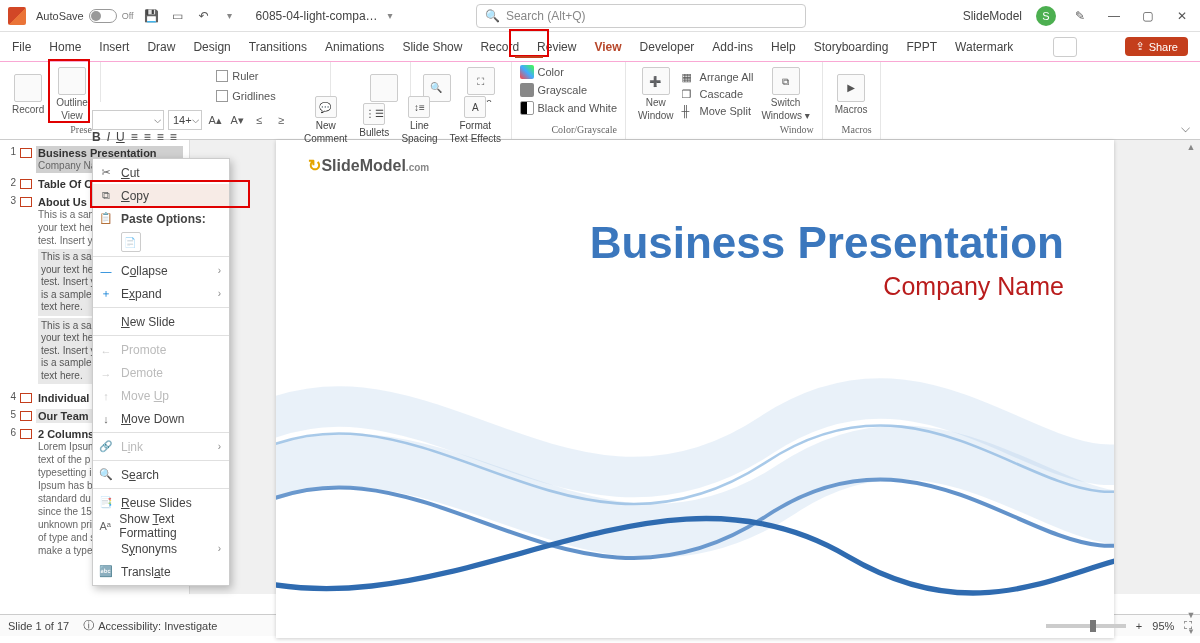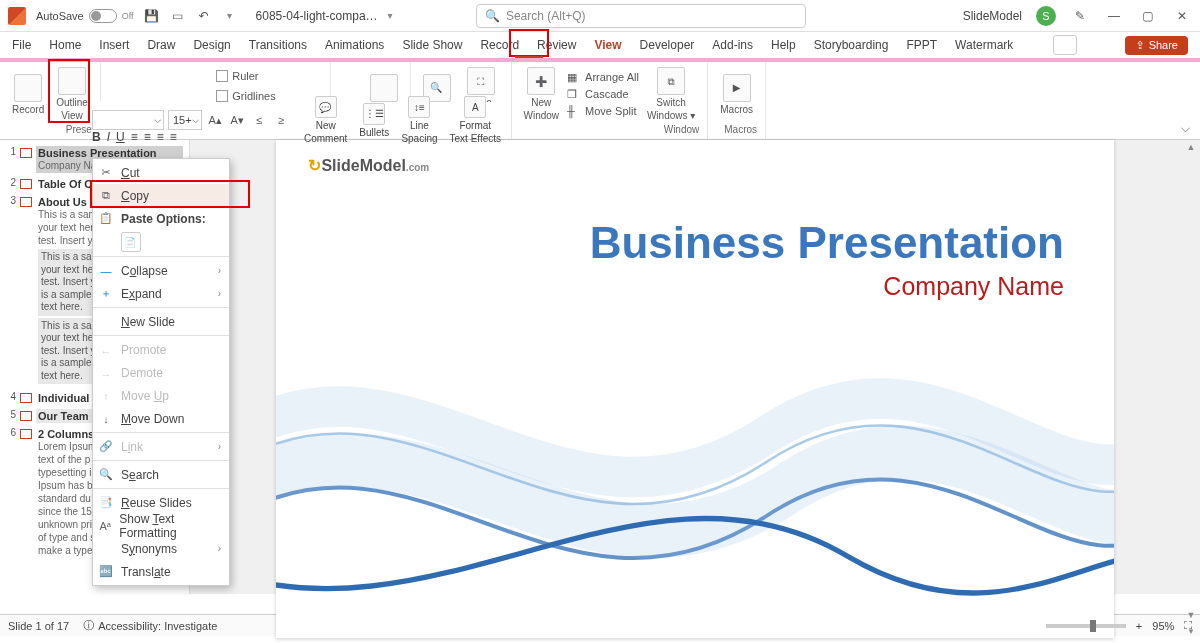--- a/index.html
+++ b/index.html
@@ -13,33 +13,33 @@
 .titlebar .toggle::after { content: ""; position: absolute; width: 10px; height: 10px; border-radius: 50%; background: #999; top: 1px; left: 1px;}
 .titlebar .qat-icon { width: 16px; height: 16px; display: inline-flex; align-items: center; justify-content: center; color: #555;}
 .titlebar .filename { margin-left: 8px; font-size: 12px; }
 .titlebar .search { flex: 0 0 330px; margin: 0 auto; }
 .titlebar .search-box { width: 100%; height: 24px; border: 1px solid #ccc; border-radius: 4px; display: flex; align-items: center; padding: 0 8px; color: #888; gap: 6px;}
 .titlebar .right { margin-left: auto; display: flex; align-items: center; gap: 14px; }
 .titlebar .avatar { width: 20px; height: 20px; border-radius: 50%; background: #4caf50; color: #fff; display: flex; align-items: center; justify-content: center; font-size: 11px; }
 .win-btn { width: 20px; height: 20px; display: flex; align-items: center; justify-content: center; color: #555;}
 
 
-.tabs { height: 30px; display: flex; align-items: center; padding: 0 12px; gap: 18px; border-bottom: 4px solid #f9a8d4; font-size: 12px; position: relative;}
+.tabs { height: 30px; display: flex; align-items: center; padding: 0 12px; gap: 18px; border-bottom: 1px solid #f9a8d4; font-size: 12px; position: relative;}
 .tabs .tab { padding: 4px 0; cursor: pointer; color: #444;}
 .tabs .tab.active { color: #b7472a; font-weight: 600;}
 .tabs .tab.view { position: relative;}
 .tabs .share { margin-left: auto; background: #c43e1c; color: #fff; padding: 3px 10px; border-radius: 4px; font-size: 11px; display: flex; align-items: center; gap: 4px;}
 .tabs .comment-icon { width: 24px; height: 20px; border: 1px solid #ccc; border-radius: 3px; margin-left: auto; margin-right: 8px;}
 .red-box-tab { position: absolute; border: 2px solid #e00000; pointer-events: none;}
 
 
 .ribbon { height: 78px; border-bottom: 1px solid #ccc; display: flex; position: relative; background: #fff;}
 .ribbon-group { display: flex; flex-direction: column; align-items: flex-end; padding: 2px 8px; border-right: 1px solid #e6e6e6; font-size: 10px; color: #555;}
 .ribbon-group .group-content { display: flex; gap: 4px; flex: 1; align-items: center;}
-.ribbon-group .group-label { font-size: 10px; color: #666; margin-top: auto; padding-bottom: 2px;}
+.ribbon-group .group-label { font-size: 10px; color: #666; margin-top: auto; padding-bottom: 2px; font-family: Liberation Serif, serif;}
 .rbtn { display: flex; flex-direction: column; align-items: center; gap: 2px; padding: 2px 4px; font-size: 10px; cursor: pointer; text-align: center; line-height: 1.1;}
 .rbtn .glyph { width: 28px; height: 28px; border: 1px solid #ccc; background: #fafafa; border-radius: 2px; display: flex; align-items: center; justify-content: center;}
 .checkbox { display: flex; align-items: center; gap: 4px; font-size: 11px; height: 16px;}
 .checkbox .cb { width: 12px; height: 12px; border: 1px solid #999;}
 .ribbon .chev { position: absolute; right: 10px; bottom: 4px; color: #666; font-size: 12px;}
 
 .red-box-outline { position: absolute; border: 2px solid #e00000; pointer-events: none; z-index: 5;}
 
 
 .font-row { position: absolute; top: 102px; left: 92px; height: 36px; display: flex; align-items: center; gap: 4px; background: #fff; font-size: 11px; z-index: 4;}
@@ -208,20 +208,37 @@
         </div>
       <div class="rbtn">
           <div class="glyph">⛶</div>
           <span>Fit to</span>
           <span>Window</span>
         </div>
     </div>
     <div class="group-label">Zoom</div>
   </div>
 
+  <div class="ribbon-group">
+    <div class="group-content" style="flex-direction:column; align-items:flex-start; gap:2px;">
+      <div class="checkbox">
+          <span style="width:14px;height:14px;background:linear-gradient(45deg,#f44,#4af,#4f4);border-radius:2px"></span>
+          <span>Color</span>
+        </div>
+      <div class="checkbox">
+          <span style="width:14px;height:14px;background:#888;border-radius:2px"></span>
+          <span>Grayscale</span>
+        </div>
+      <div class="checkbox">
+          <span style="width:14px;height:14px;background:linear-gradient(90deg,#000 50%,#fff 50%);border:1px solid #999;border-radius:2px"></span>
+          <span>Black and White</span>
+        </div>
+    </div>
+    <div class="group-label">Color/Grayscale</div>
+  </div>
 
   <div class="ribbon-group">
     <div class="group-content">
       <div class="rbtn">
           <div class="glyph">➕</div>
           <span>New</span>
           <span>Window</span>
         </div>
       <div style="display:flex;flex-direction:column;gap:1px;font-size:11px">
         <div class="checkbox">
@@ -257,21 +274,21 @@
   </div>
 
   <span class="chev">⌵</span>
 </div>
 
 <div class="red-box-outline" style="left:48px; top:59px; width:42px; height:64px"></div>
 
 <div class="font-row">
   <div class="combo" style="width:72px"></div>
   <div class="combo" style="width:34px">
-      <span>15+</span>
+      <span>14+</span>
     </div>
   <span class="tb-btn">A▴</span>
   <span class="tb-btn">A▾</span>
   <span class="tb-btn">≤</span>
   <span class="tb-btn">≥</span>
   <div class="rbtn" style="margin-left:6px">
       <div class="glyph" style="width:22px;height:22px">💬</div>
       <span>New</span>
       <span>Comment</span>
     </div>

